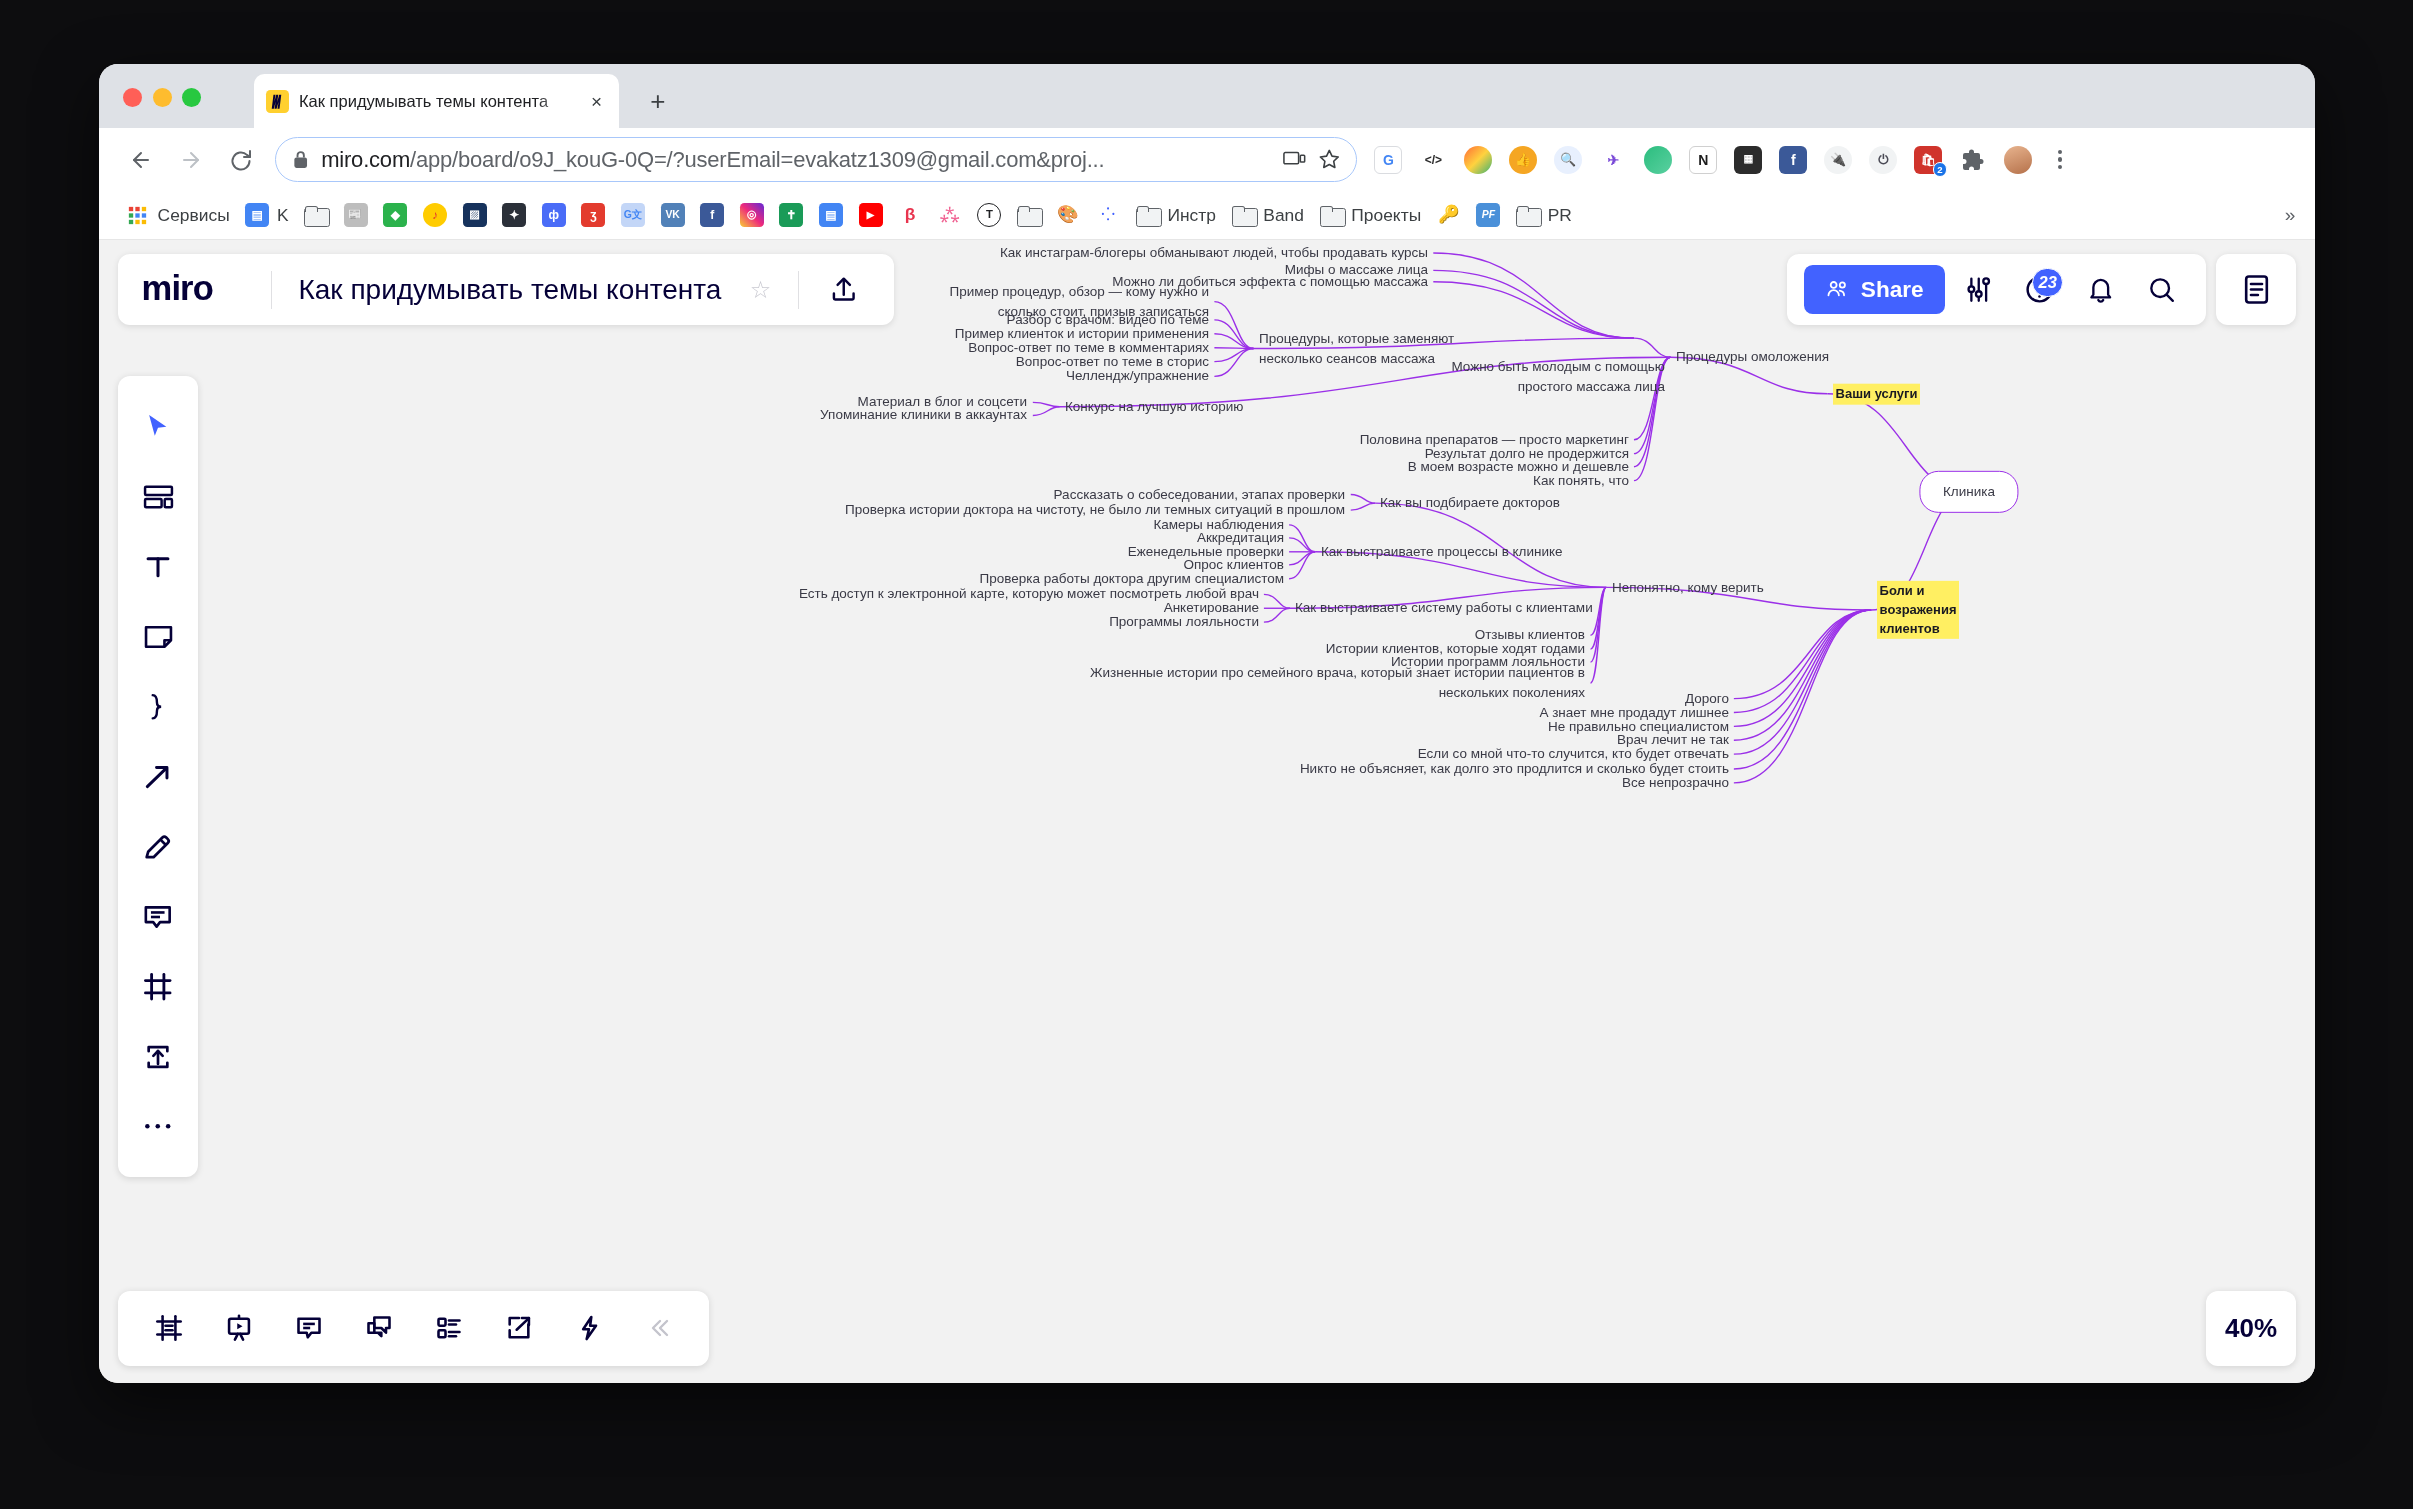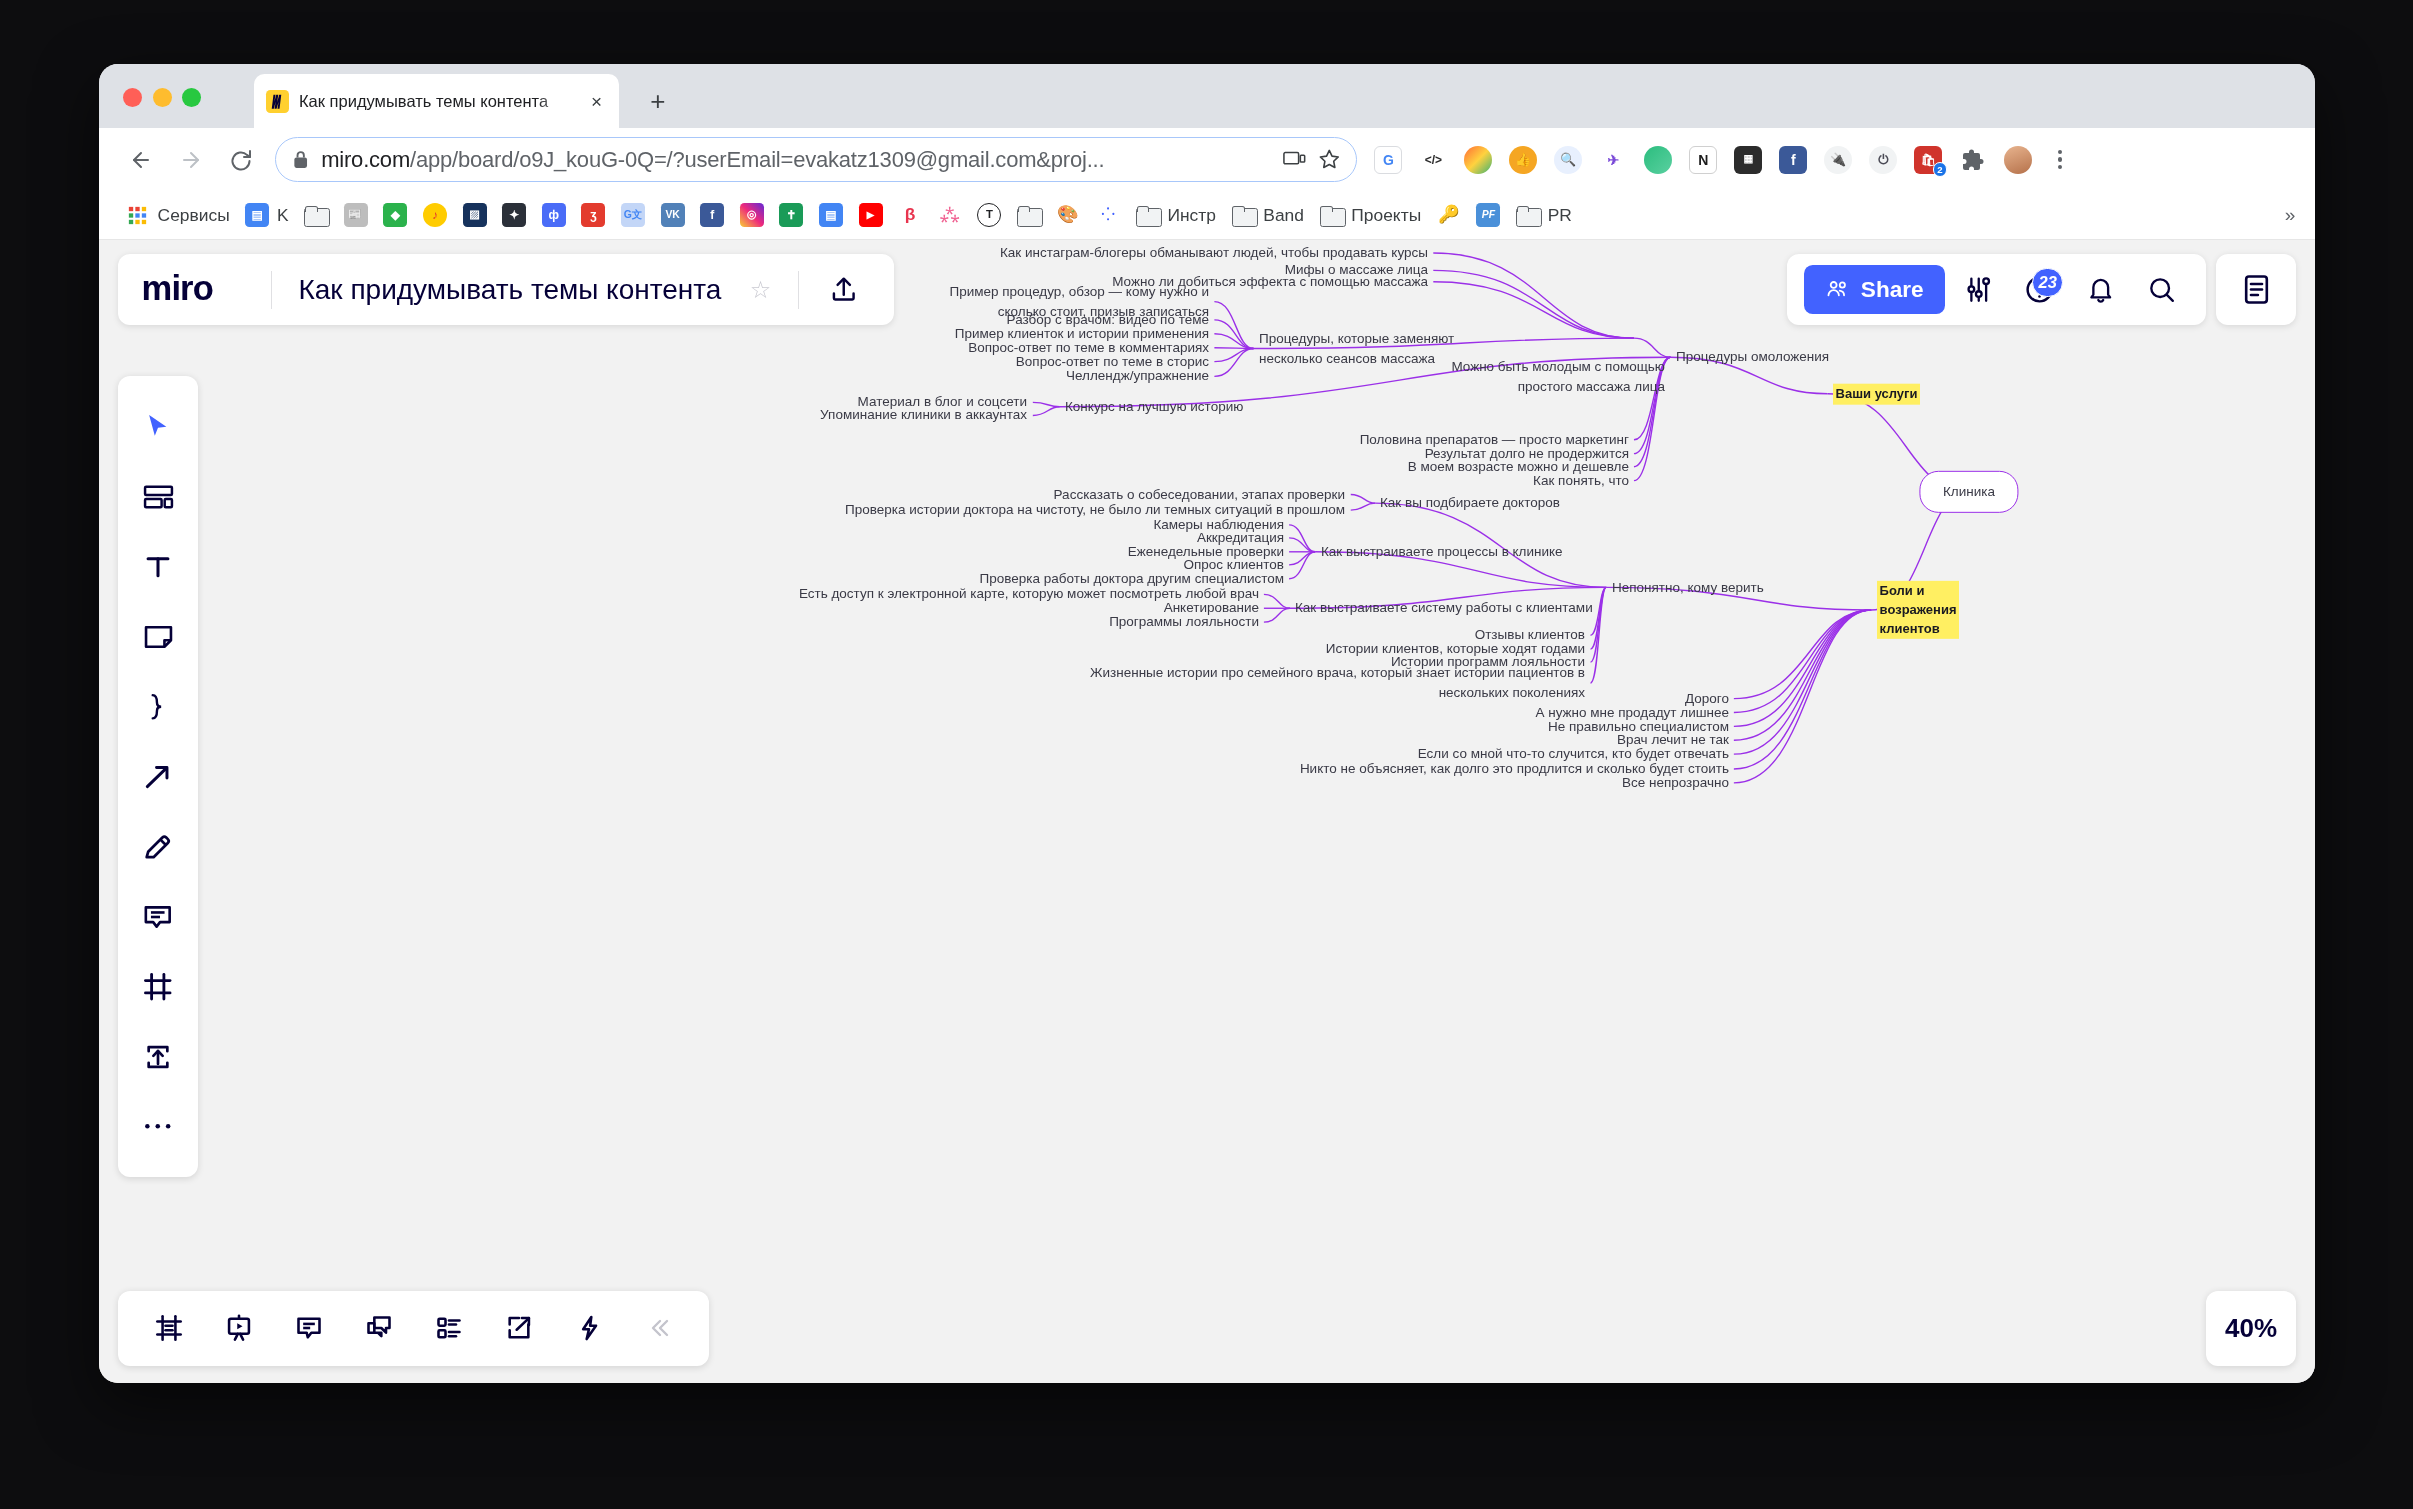--- a/index.html
+++ b/index.html
@@ -658,21 +658,21 @@
             <div class="node r" style="right: 730px; top: 395px;">Отзывы клиентов</div>
             <div class="node r" style="right: 730px; top: 409px;">Истории клиентов, которые ходят годами</div>
             <div class="node r" style="right: 730px; top: 422px;">Истории программ лояльности</div>
             <div class="node r" style="right: 730px; top: 443px;">Жизненные истории про семейного врача, который знает истории пациентов в
 нескольких поколениях</div>
             <div class="node l" style="left: 1513px; top: 348px;">Непонятно, кому верить</div>
             <div class="node l hl" style="left: 1778px; top: 370px;">Боли и
 возражения
 клиентов</div>
             <div class="node r" style="right: 586px; top: 459px;">Дорого</div>
-            <div class="node r" style="right: 586px; top: 473px;">А нужно мне продадут лишнее</div>
+            <div class="node r" style="right: 586px; top: 473px;">А знает мне продадут лишнее</div>
             <div class="node r" style="right: 586px; top: 487px;">Не правильно специалистом</div>
             <div class="node r" style="right: 586px; top: 500px;">Врач лечит не так</div>
             <div class="node r" style="right: 586px; top: 514px;">Если со мной что-то случится, кто будет отвечать</div>
             <div class="node r" style="right: 586px; top: 529px;">Никто не объясняет, как долго это продлится и сколько будет стоить</div>
             <div class="node r" style="right: 586px; top: 543px;">Все непрозрачно</div>
           </div>
     </div>
 
     <div id="miro-topbar">
       <div id="miro-logo">

